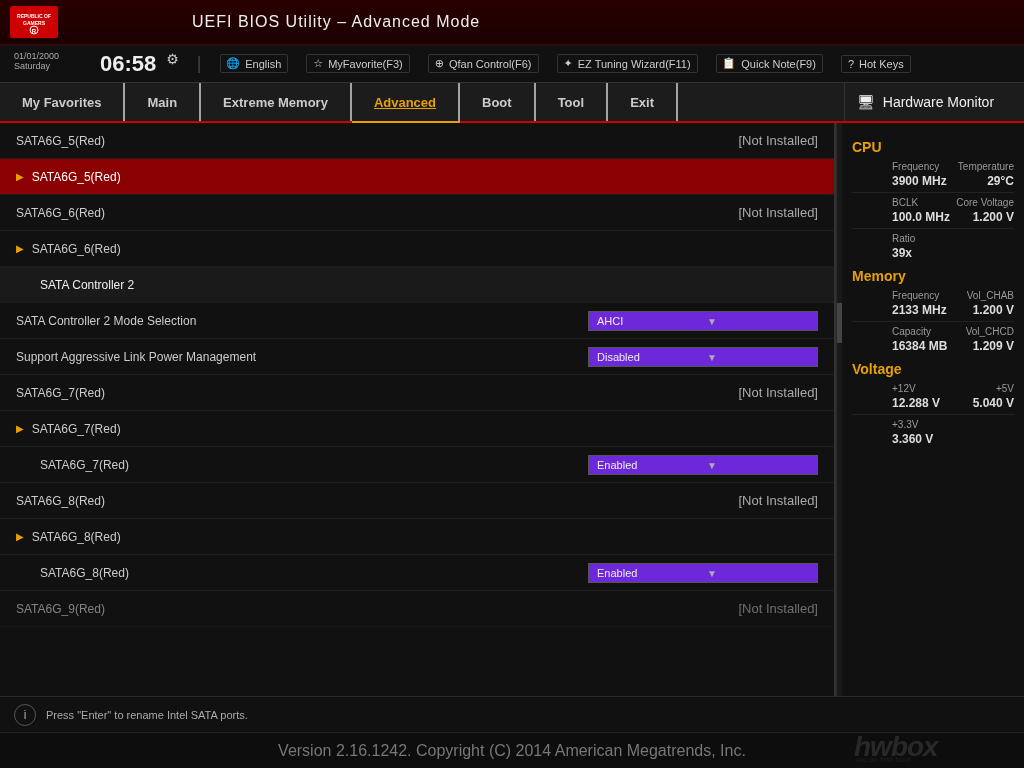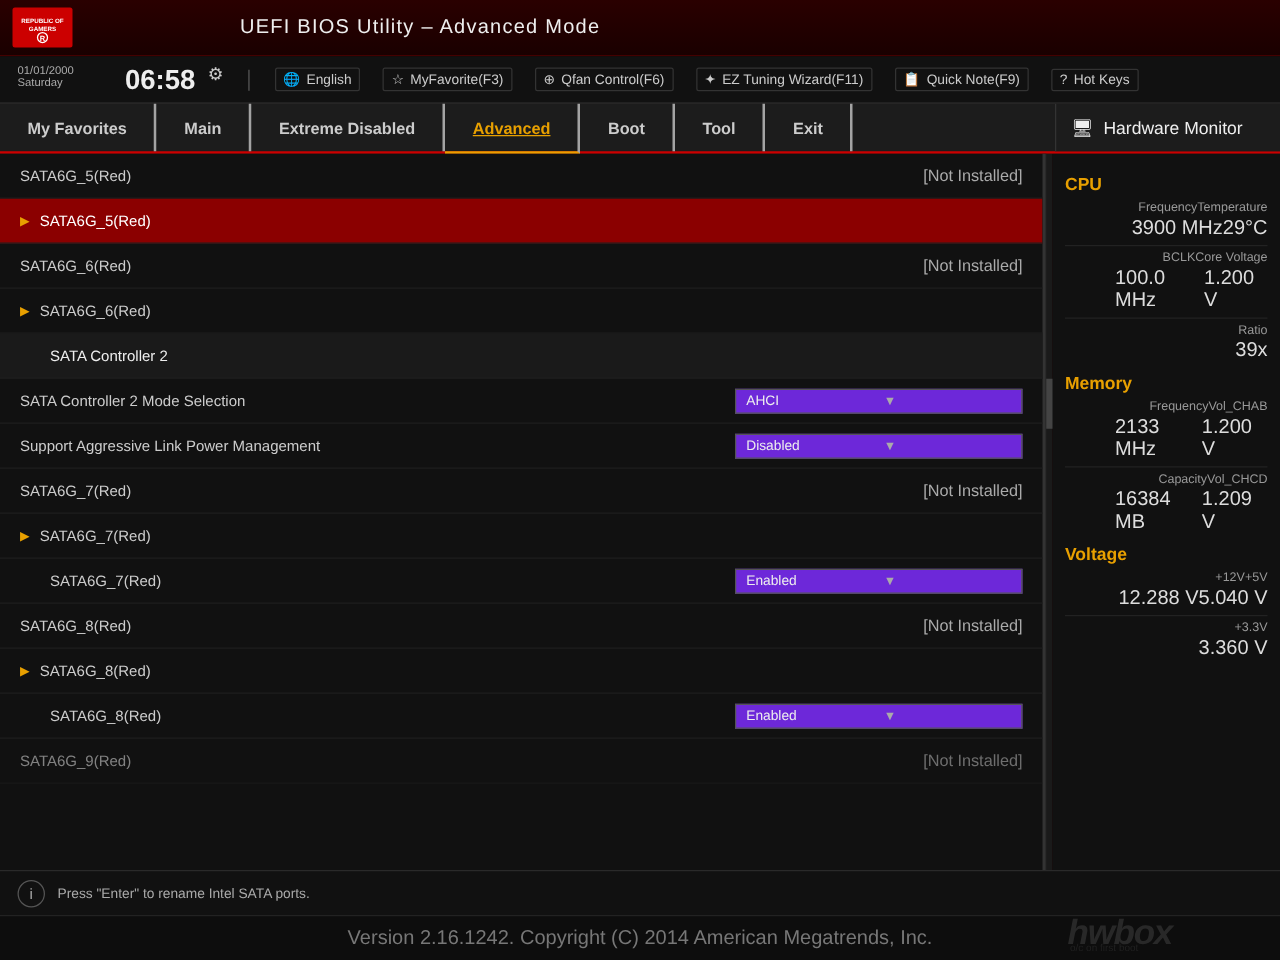--- a/index.html
+++ b/index.html
@@ -200,32 +200,32 @@
       overflow: hidden;
     }
     .hw-section-title {
       color: #e8a000;
       font-size: 14px;
       font-weight: bold;
       margin: 8px 0 6px;
     }
     .hw-row {
       display: flex;
-      justify-content: flex-end;
+      justify-content: space-between;
       margin-bottom: 2px;
       margin-left: 40px;
     }
     .hw-label {
       font-size: 10px;
       color: #999;
     }
     .hw-value {
-      font-size: 16px;
+      font-size: 12px;
       color: #ddd;
-      font-weight: 400;
+      font-weight: 700;
     }
     .hw-divider {
       border: none;
       border-top: 1px solid #222;
       margin: 4px 0;
     }
 
     
     .info-bar {
       background: #111;
@@ -335,21 +335,21 @@
 </div>
 
 <div class="nav-menu">
   <div class="nav-item">
     <span>My Favorites</span>
   </div>
   <div class="nav-item">
     <span>Main</span>
   </div>
   <div class="nav-item">
-    <span>Extreme Disabled</span>
+    <span>Extreme Memory</span>
   </div>
   <div class="nav-item active">
     <span>Advanced</span>
   </div>
   <div class="nav-item">
     <span>Boot</span>
   </div>
   <div class="nav-item">
     <span>Tool</span>
   </div>

